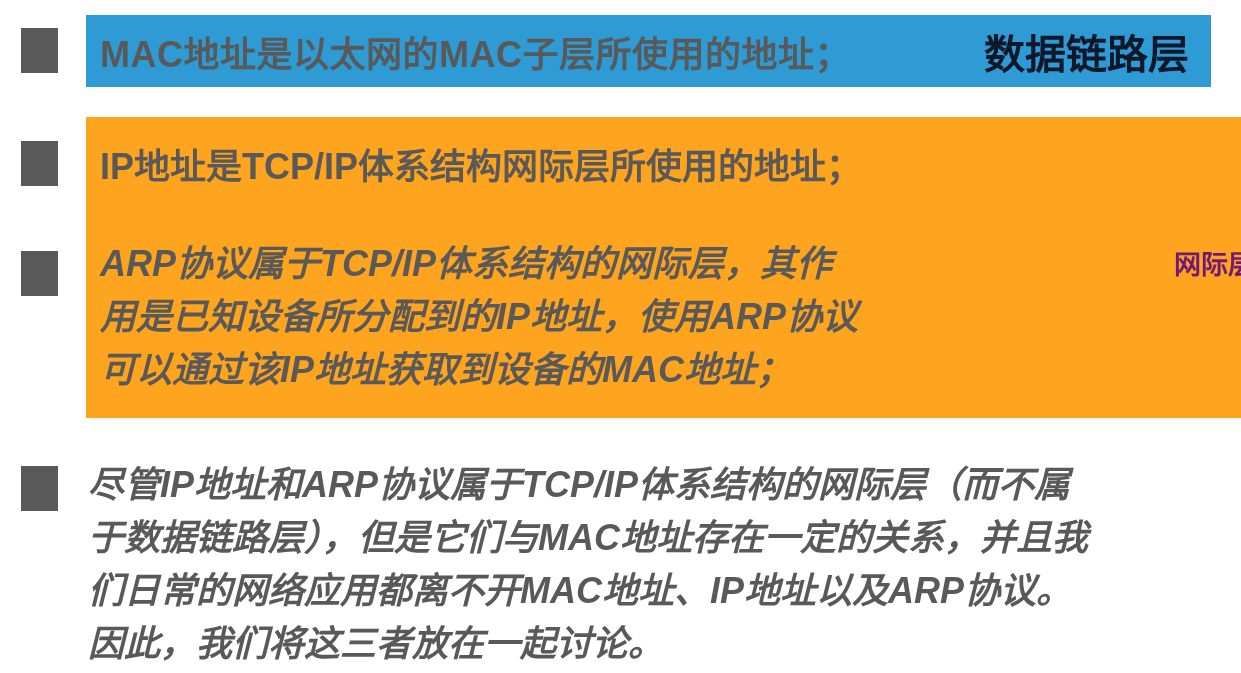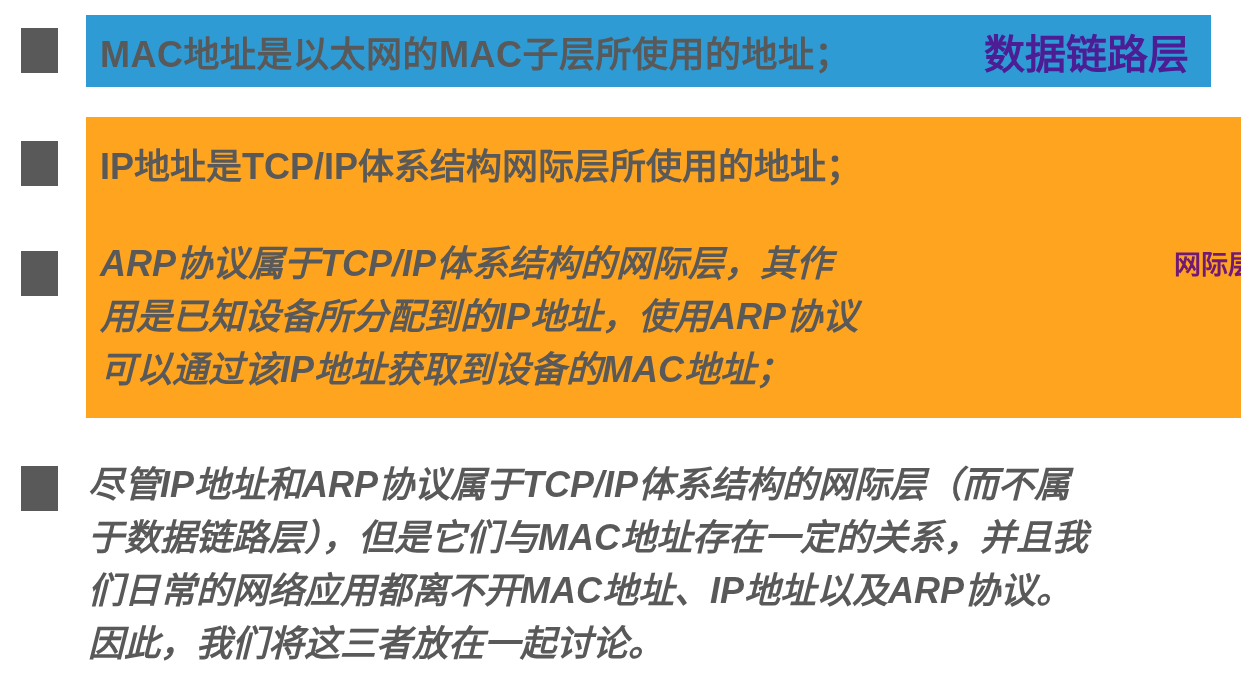--- a/index.html
+++ b/index.html
@@ -41,21 +41,21 @@
     box-sizing: border-box;
     padding: 0 22px 0 14px;
   }
   .topbar .bar-text {
     color: #595959;
     font-size: 36px;
     letter-spacing: 0.5px;
     white-space: nowrap;
   }
   .topbar .layer-label {
-    color: #4c1d95;
+    color: #0f172a;
     font-size: 41px;
     white-space: nowrap;
   }
 
   .orangebox {
     position: absolute;
     left: 86px;
     top: 117px;
     width: 1231px;
     height: 301px;

